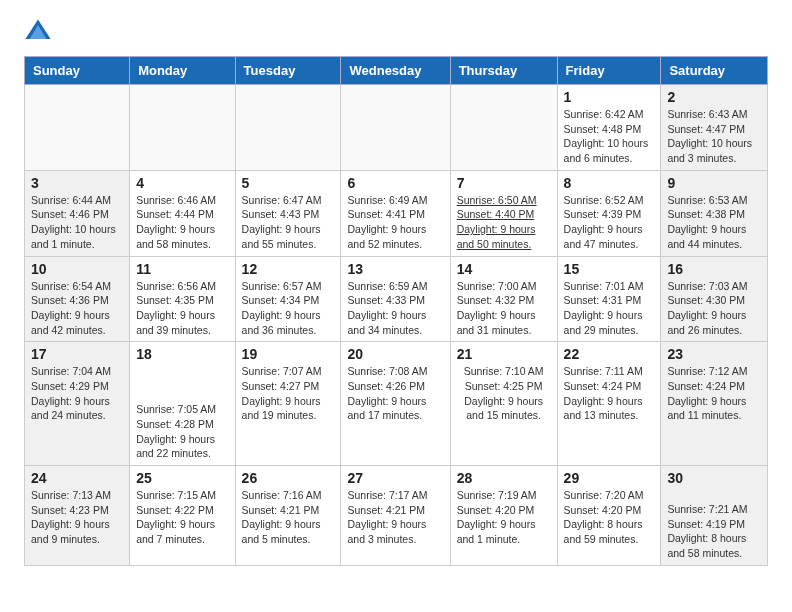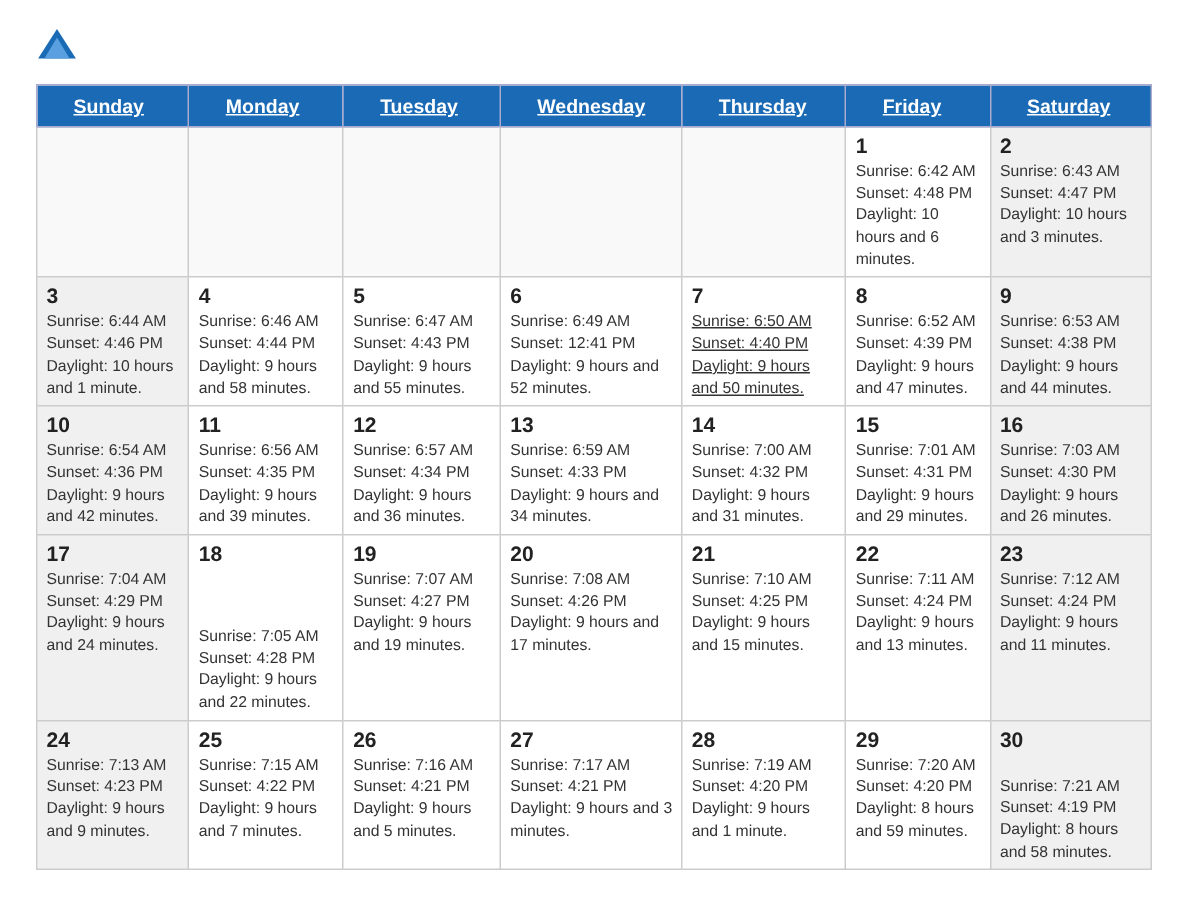--- a/index.html
+++ b/index.html
@@ -7,21 +7,21 @@
     .header { display: flex; justify-content: space-between; align-items: flex-start; padding: 18px 24px 10px 24px; }
     .logo { display: flex; align-items: center; }
     .logo-text { display: flex; flex-direction: column; line-height: 1.1; }
     .logo-general { font-size: 20px; font-weight: bold; color: #333; }
     .logo-blue { font-size: 20px; font-weight: bold; color: #1a6ab5; }
     .logo-icon { width: 28px; height: 28px; margin-right: 4px; }
     .title-block { text-align: right; }
     .month-title { font-size: 36px; font-weight: normal; color: #333; }
     .location { font-size: 16px; color: #555; margin-top: 2px; }
     .calendar { width: 100%; border-collapse: collapse; margin: 0 12px; width: calc(100% - 24px); margin-left: 12px; }
-    .calendar th { background: #1a6ab5; color: #fff; font-size: 13px; font-weight: bold; padding: 6px 24px; text-align: left; border: 1px solid #aac; text-decoration: underline; }
+    .calendar th { background: #1a6ab5; color: #fff; font-size: 13px; font-weight: bold; padding: 6px 8px; text-align: left; border: 1px solid #aac; }
     .calendar td { border: 1px solid #ccc; vertical-align: top; padding: 4px 6px; width: 113px; min-height: 80px; font-size: 11px; background: #fff; }
     .calendar td.empty { background: #f9f9f9; }
     .calendar td.shaded { background: #f0f0f0; }
     .day-num { font-size: 14px; font-weight: bold; color: #222; display: block; margin-bottom: 2px; }
     .day-info { font-size: 10.5px; color: #333; line-height: 1.4; }
     .cal-wrap { padding: 0 12px 12px 12px; }
   </style>
 </head>
 <body>
 
@@ -91,21 +91,21 @@
             </td>
             <td>
               <span class="day-num">5</span>
               <div class="day-info" style="white-space: pre-line;">Sunrise: 6:47 AM
 Sunset: 4:43 PM
 Daylight: 9 hours and 55 minutes.</div>
             </td>
             <td>
               <span class="day-num">6</span>
               <div class="day-info" style="white-space: pre-line;">Sunrise: 6:49 AM
-Sunset: 12:41 PM
+Sunset: 4:41 PM
 Daylight: 9 hours and 52 minutes.</div>
             </td>
             <td>
               <span class="day-num">7</span>
               <div class="day-info" style="white-space: pre-line; text-decoration: underline;">Sunrise: 6:50 AM
 Sunset: 4:40 PM
 Daylight: 9 hours and 50 minutes.</div>
             </td>
             <td>
               <span class="day-num">8</span>
@@ -184,21 +184,21 @@
 Daylight: 9 hours and 19 minutes.</div>
             </td>
             <td>
               <span class="day-num">20</span>
               <div class="day-info" style="white-space: pre-line;">Sunrise: 7:08 AM
 Sunset: 4:26 PM
 Daylight: 9 hours and 17 minutes.</div>
             </td>
             <td>
               <span class="day-num">21</span>
-              <div class="day-info" style="white-space: pre-line;">Sunrise: 7:10 AM
+              <div class="day-info" style="white-space: pre-line; text-align: center;">Sunrise: 7:10 AM
 Sunset: 4:25 PM
 Daylight: 9 hours and 15 minutes.</div>
             </td>
             <td>
               <span class="day-num">22</span>
               <div class="day-info" style="white-space: pre-line;">Sunrise: 7:11 AM
 Sunset: 4:24 PM
 Daylight: 9 hours and 13 minutes.</div>
             </td>
             <td class="shaded">

